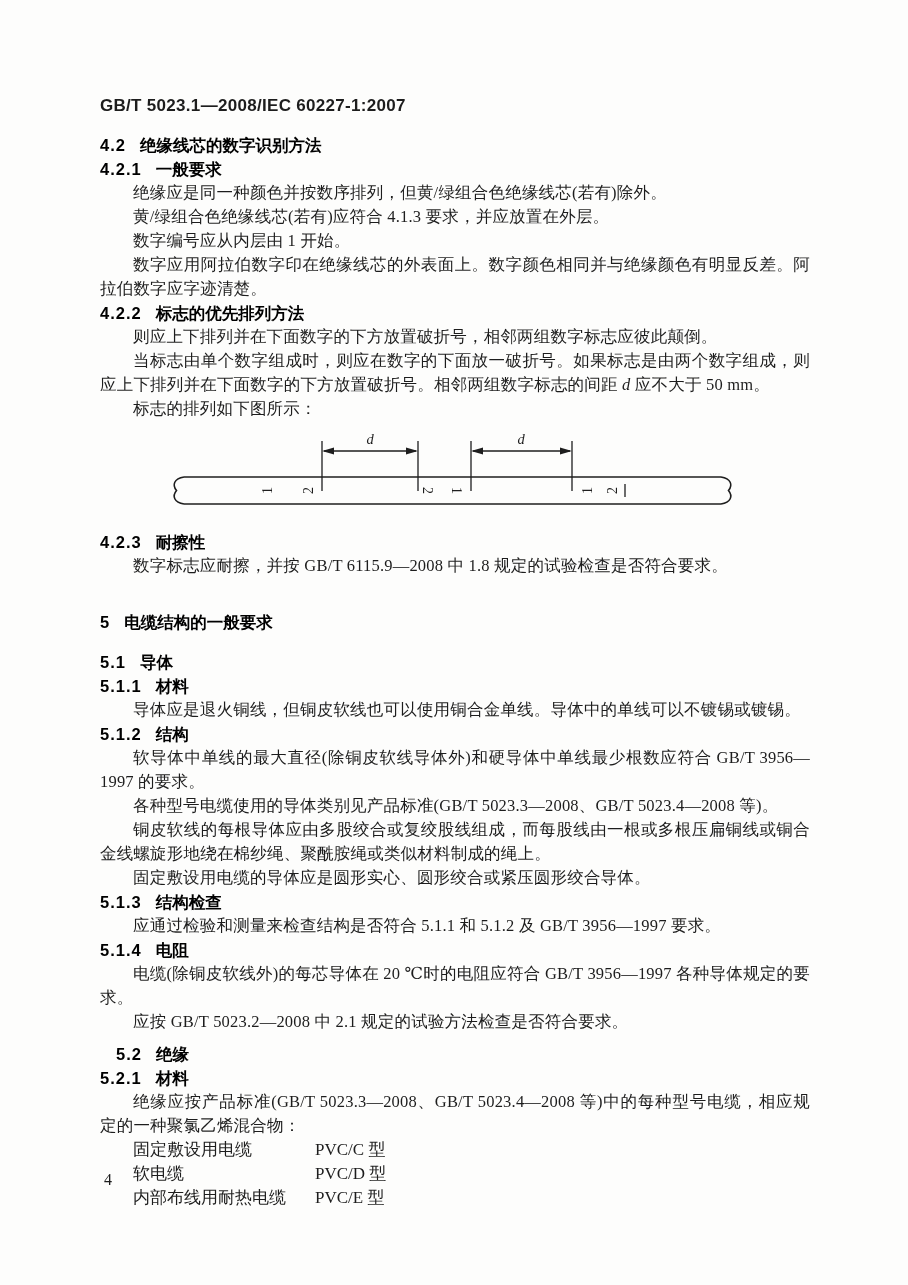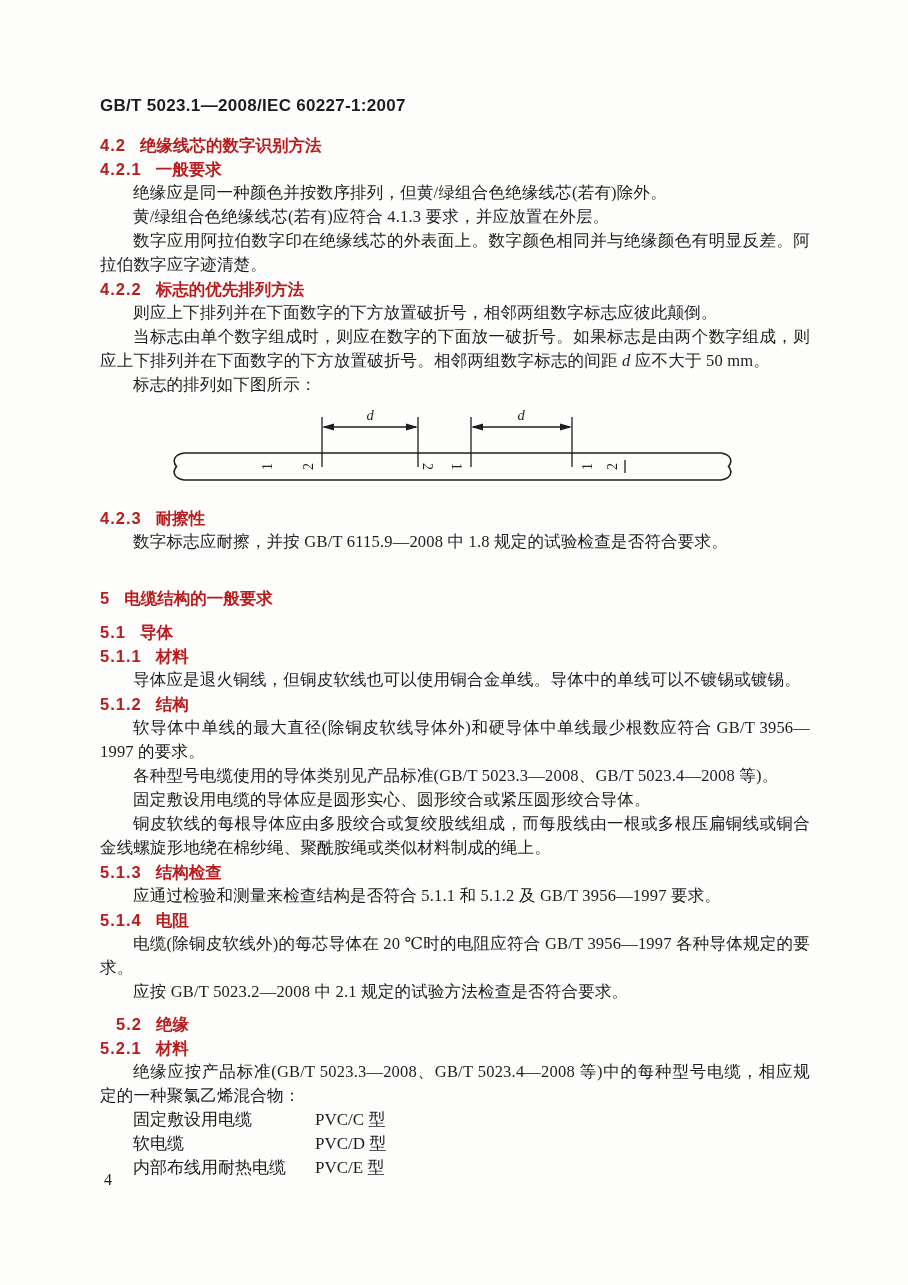--- a/index.html
+++ b/index.html
@@ -25,27 +25,27 @@
     font-weight: bold;
     font-size: 17px;
     line-height: 22px;
     letter-spacing: 0.3px;
   }
   .hd {
     font-family: "Liberation Sans", "DejaVu Sans", sans-serif;
     font-weight: bold;
     font-size: 16.5px;
     line-height: 24px;
-    color: #b91c1c;
+    color: #000000;
     white-space: nowrap;
   }
   .hd .num { margin-right: 14px; letter-spacing: 1px; }
   .sec-42  { margin-top: 16px; }
   .sec-5   { margin-top: 32px; }
-  .sec-51  { margin-top: 10px; }
+  .sec-51  { margin-top: 16px; }
   .sec-52  { margin-top: 8px; margin-left: 16px; }
   .p {
     margin: 0;
     font-size: 16.5px;
     line-height: 24px;
     text-indent: 2em;
     text-align: justify;
     letter-spacing: 0.2px;
   }
   .p .var { font-style: italic; font-family: "Liberation Serif", serif; }
@@ -91,20 +91,21 @@
     <div class="doc-id">GB/T 5023.1—2008/IEC 60227-1:2007</div>
 
     <div class="hd sec-42">
       <span class="num">4.2</span><span>绝缘线芯的数字识别方法</span>
     </div>
     <div class="hd">
       <span class="num">4.2.1</span><span>一般要求</span>
     </div>
     <p class="p">绝缘应是同一种颜色并按数序排列，但黄/绿组合色绝缘线芯(若有)除外。</p>
     <p class="p">黄/绿组合色绝缘线芯(若有)应符合 4.1.3 要求，并应放置在外层。</p>
+    <p class="p">数字编号应从内层由 1 开始。</p>
     <p class="p">数字应用阿拉伯数字印在绝缘线芯的外表面上。数字颜色相同并与绝缘颜色有明显反差。阿拉伯数字应字迹清楚。</p>
 
     <div class="hd">
       <span class="num">4.2.2</span><span>标志的优先排列方法</span>
     </div>
     <p class="p">则应上下排列并在下面数字的下方放置破折号，相邻两组数字标志应彼此颠倒。</p>
     <p class="p"><span>当标志由单个数字组成时，则应在数字的下面放一破折号。如果标志是由两个数字组成，则应上下排列并在下面数字的下方放置破折号。相邻两组数字标志的间距 </span><span class="var">d</span><span> 应不大于 50 mm。</span></p>
     <p class="p">标志的排列如下图所示：</p>
 
     <div class="figure-block">
@@ -156,22 +157,22 @@
     <div class="hd">
       <span class="num">5.1.1</span><span>材料</span>
     </div>
     <p class="p">导体应是退火铜线，但铜皮软线也可以使用铜合金单线。导体中的单线可以不镀锡或镀锡。</p>
 
     <div class="hd">
       <span class="num">5.1.2</span><span>结构</span>
     </div>
     <p class="p">软导体中单线的最大直径(除铜皮软线导体外)和硬导体中单线最少根数应符合 GB/T 3956—1997 的要求。</p>
     <p class="p">各种型号电缆使用的导体类别见产品标准(GB/T 5023.3—2008、GB/T 5023.4—2008 等)。</p>
+    <p class="p">铜皮软线的每根导体应由多股绞合或复绞股线组成，而每股线由一根或多根压扁铜线或铜合金线螺旋形地绕在棉纱绳、聚酰胺绳或类似材料制成的绳上。</p>
     <p class="p">固定敷设用电缆的导体应是圆形实心、圆形绞合或紧压圆形绞合导体。</p>
-    <p class="p">铜皮软线的每根导体应由多股绞合或复绞股线组成，而每股线由一根或多根压扁铜线或铜合金线螺旋形地绕在棉纱绳、聚酰胺绳或类似材料制成的绳上。</p>
 
     <div class="hd">
       <span class="num">5.1.3</span><span>结构检查</span>
     </div>
     <p class="p">应通过检验和测量来检查结构是否符合 5.1.1 和 5.1.2 及 GB/T 3956—1997 要求。</p>
 
     <div class="hd">
       <span class="num">5.1.4</span><span>电阻</span>
     </div>
     <p class="p">电缆(除铜皮软线外)的每芯导体在 20 ℃时的电阻应符合 GB/T 3956—1997 各种导体规定的要求。</p>

